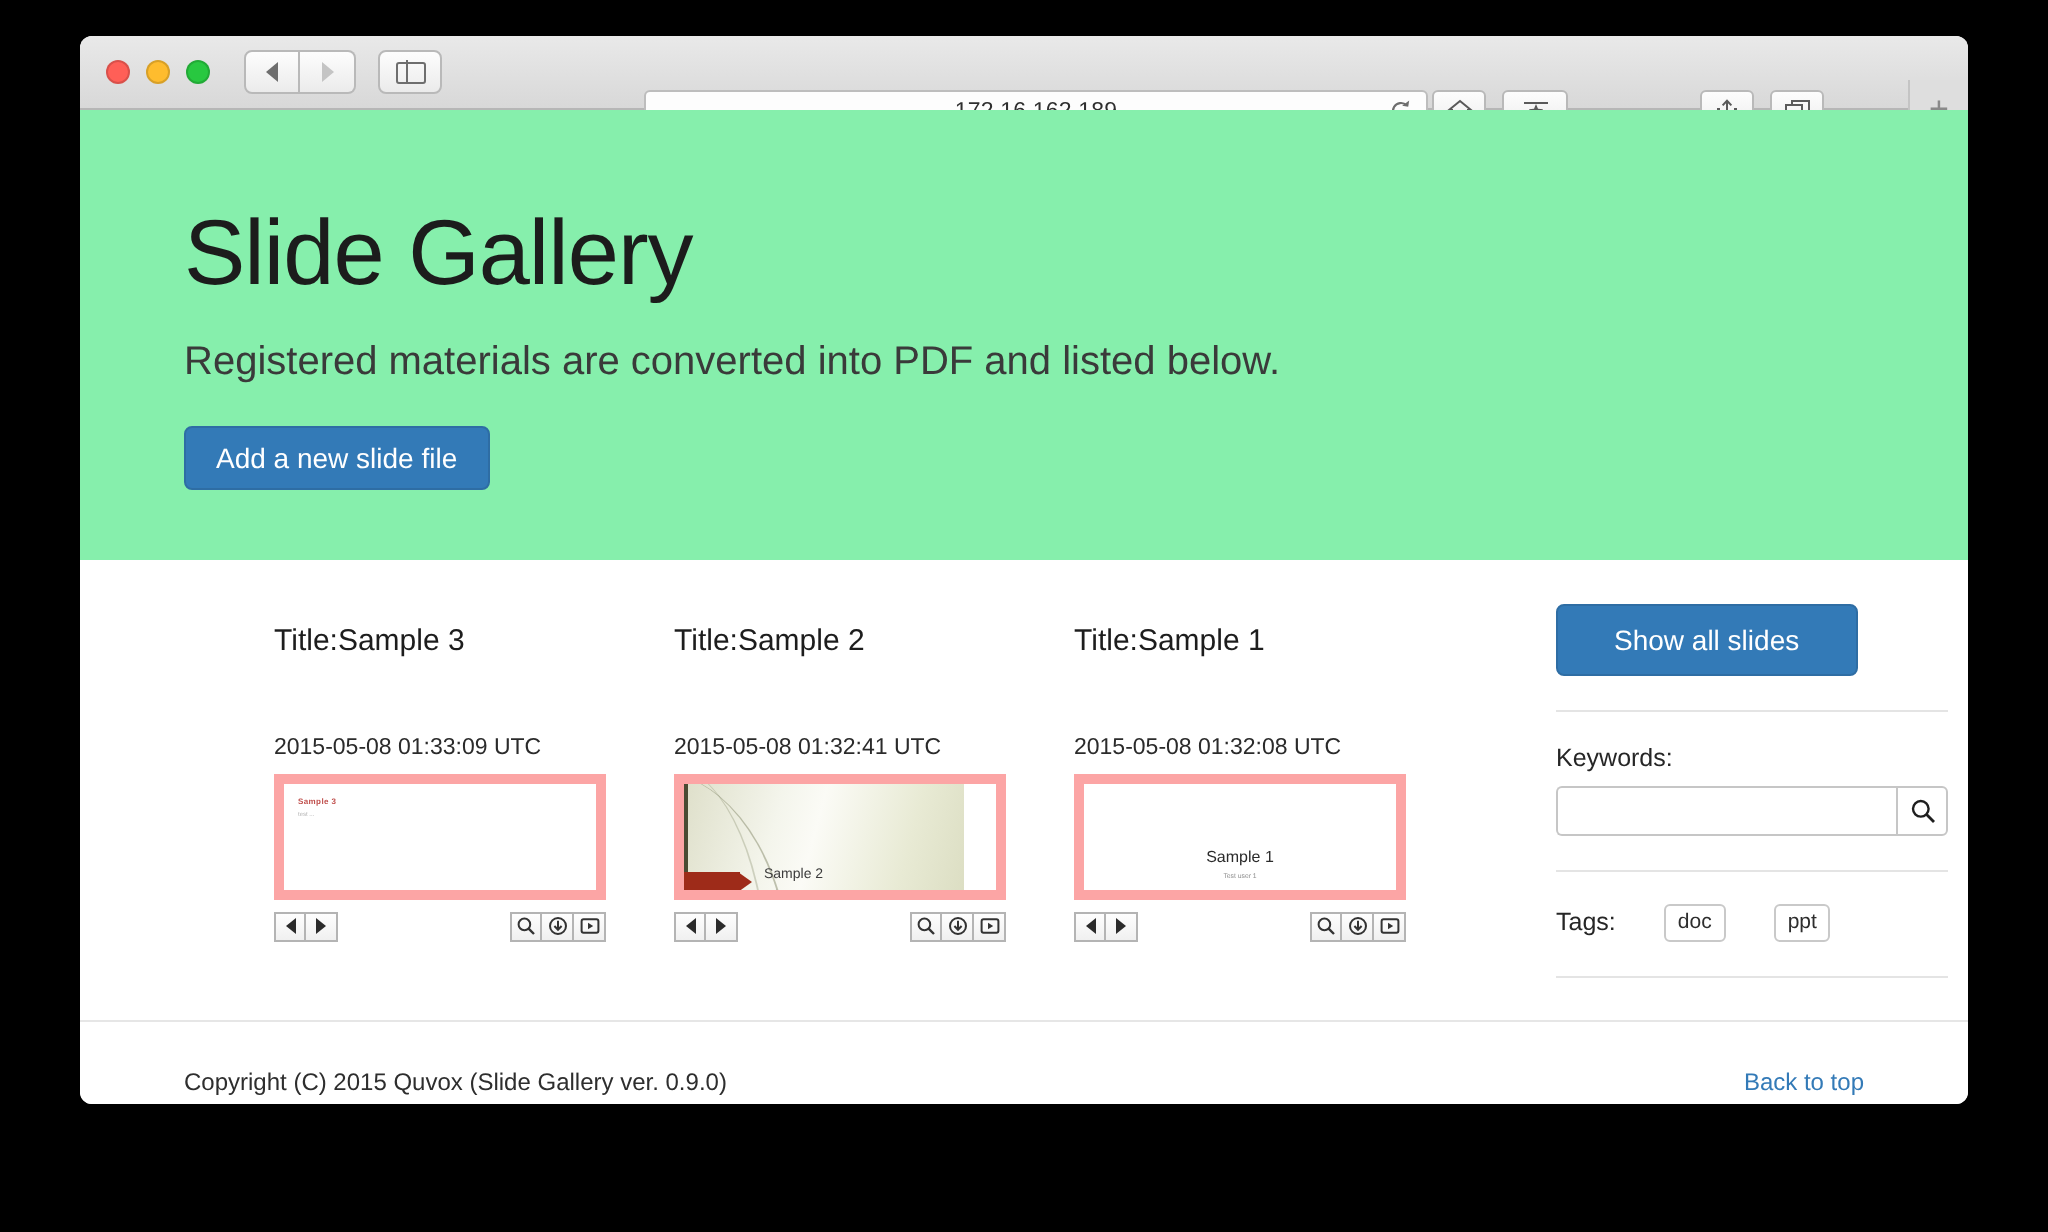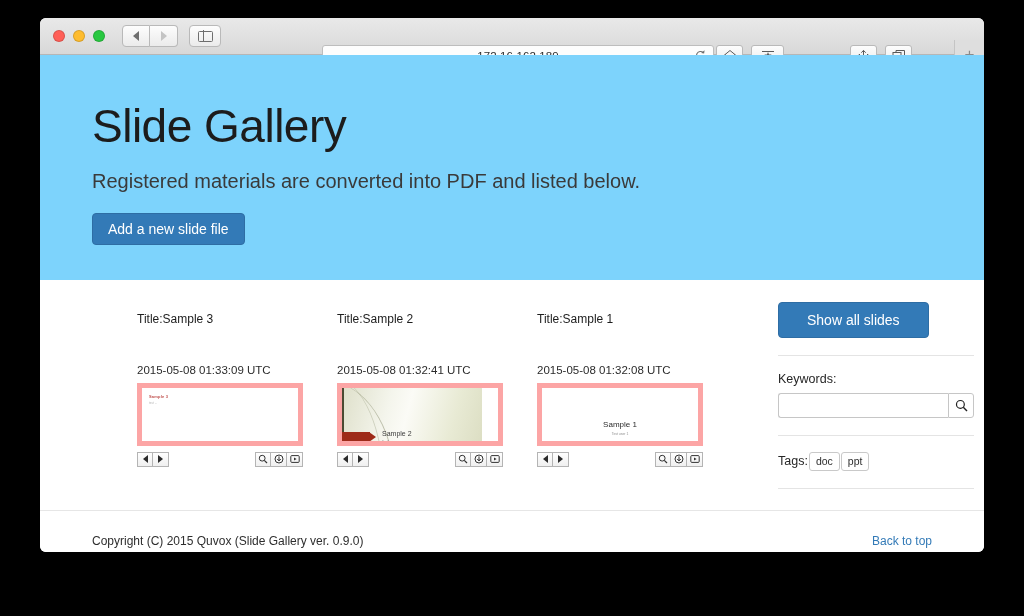--- a/index.html
+++ b/index.html
@@ -97,21 +97,21 @@
     border-left: 1px solid #c4c4c4;
     border-bottom: 1px solid #c4c4c4;
     display: flex; align-items: center; justify-content: center;
     color: #8a8a8a; font-size: 17px; font-weight: 300;
   }
 
   
   .page { position: relative; height: 497px; background: #fff; }
 
   .hero {
-    background: #7dd3fc;
+    background: #86efac;
     padding: 48px 0 0 52px;
     height: 225px;
   }
   .hero h1 {
     font-size: 46px;
     font-weight: 400;
     color: #1c1c1c;
     letter-spacing: -0.5px;
     line-height: 1;
     margin-bottom: 21px;
@@ -134,21 +134,21 @@
 
   .body-area { position: relative; padding: 0 0 0 52px; }
 
   .cards {
     position: absolute;
     left: 97px; top: 31px;
     display: flex;
     gap: 34px;
   }
   .card { width: 166px; }
-  .card-title { font-size: 12px; color: #1d1d1d; line-height: 1.35; }
+  .card-title { font-size: 15px; color: #1d1d1d; line-height: 1.35; }
   .card-date { font-size: 11.5px; color: #2b2b2b; line-height: 1.35; margin-bottom: 4px; margin-top: 36px; }
 
   .thumb {
     width: 166px; height: 63px;
     border: 5px solid #fca5a5;
     background: #fff;
     position: relative;
     overflow: hidden;
   }
 
@@ -233,21 +233,21 @@
     outline: none;
     font-family: "Liberation Sans", sans-serif;
   }
   .search-btn {
     width: 28px; height: 25px;
     border: 1px solid #c6c6c6;
     border-radius: 0 3px 3px 0;
     background: #fff;
     display: flex; align-items: center; justify-content: center;
   }
-  .inline-row { display: flex; align-items: center; gap: 1px; }
+  .inline-row { display: flex; align-items: center; gap: 24px; }
   .pill {
     border: 1px solid #c9c9c9; border-radius: 3px;
     background: #fff;
     font-size: 10.5px; color: #2e2e2e;
     padding: 3px 6px; line-height: 1;
   }
 
   
   .footer-sep { position: absolute; left: 0; right: 0; top: 230px; height: 1px; background: #e6e6e6; }
   .footer {

